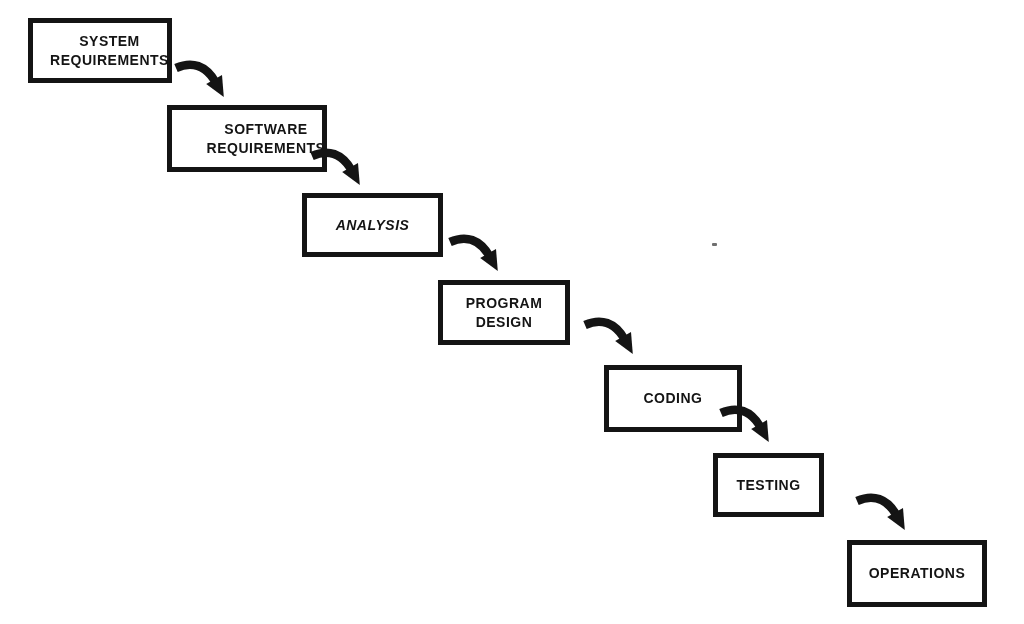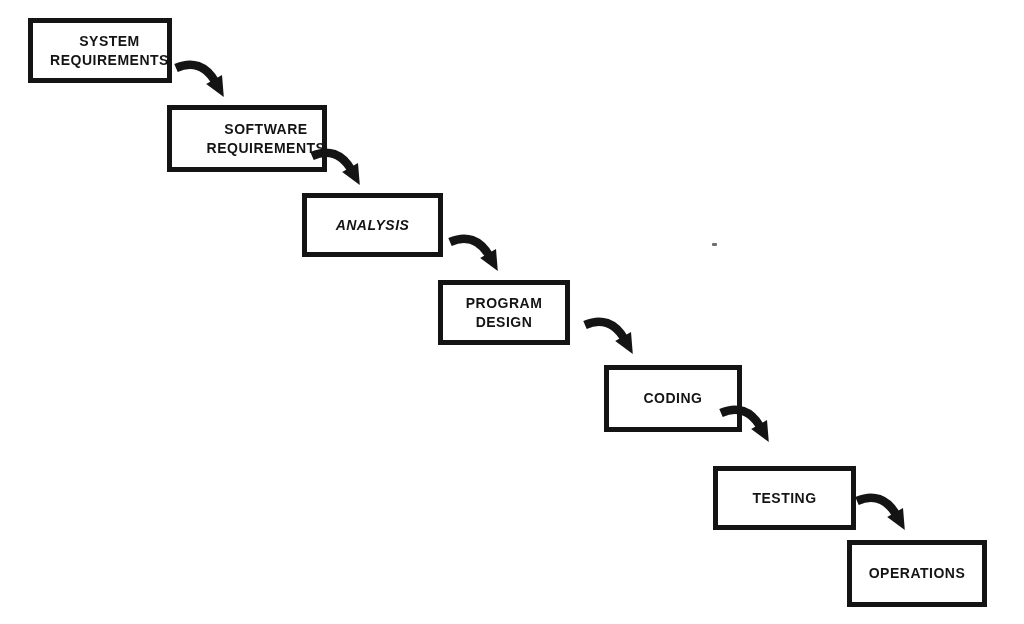--- a/index.html
+++ b/index.html
@@ -29,21 +29,21 @@
     line-height: 1.32;
     letter-spacing: 0.5px;
     color: #141414;
     white-space: pre-line;
   }
   .b1 { left: 28px;  top: 18px;  width: 144px; height: 65px; padding-left: 19px; }
   .b2 { left: 167px; top: 105px; width: 160px; height: 67px; padding-left: 38px; }
   .b3 { left: 302px; top: 193px; width: 141px; height: 64px; font-style: italic; }
   .b4 { left: 438px; top: 280px; width: 132px; height: 65px; }
   .b5 { left: 577px; top: 365px; width: 138px; height: 67px; margin-left: 27px; }
-  .b6 { left: 713px; top: 466px; width: 143px; height: 64px; }
+  .b6 { left: 713px; top: 453px; width: 111px; height: 64px; }
   .b7 { left: 847px; top: 540px; width: 140px; height: 67px; }
 
   .arrow {
     position: absolute;
     width: 64px;
     height: 48px;
   }
   .arrow path {
     fill: none;
     stroke: #141414;

